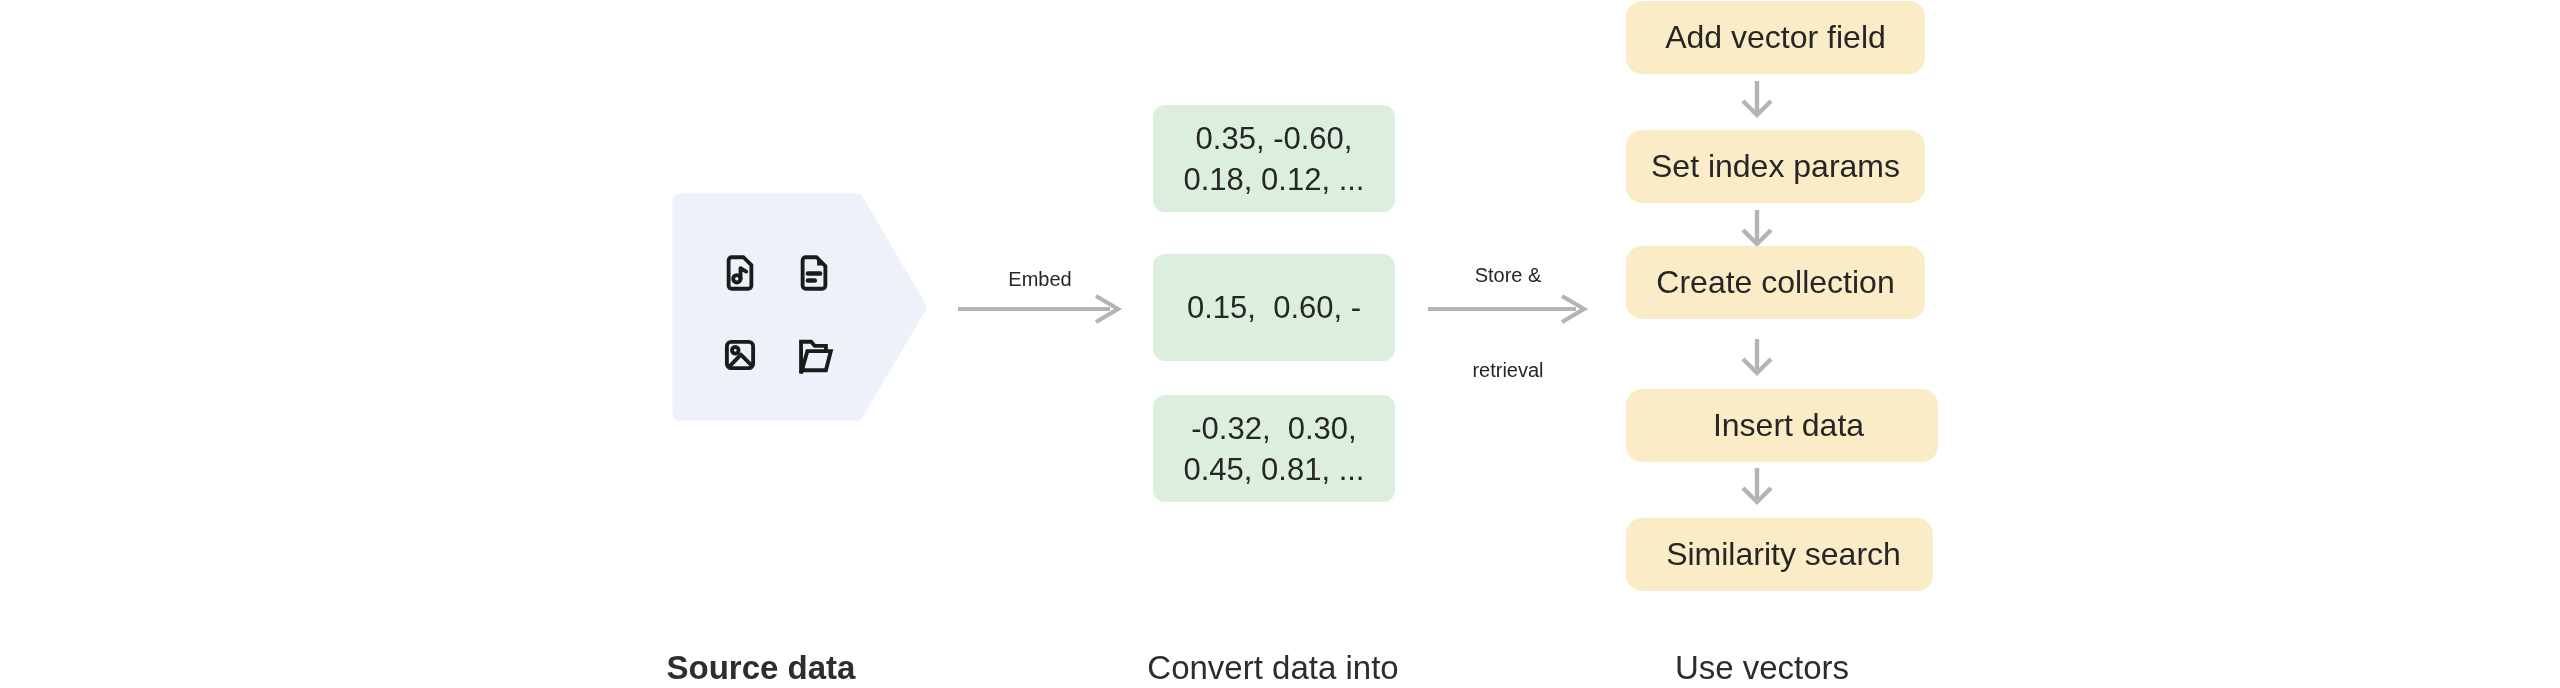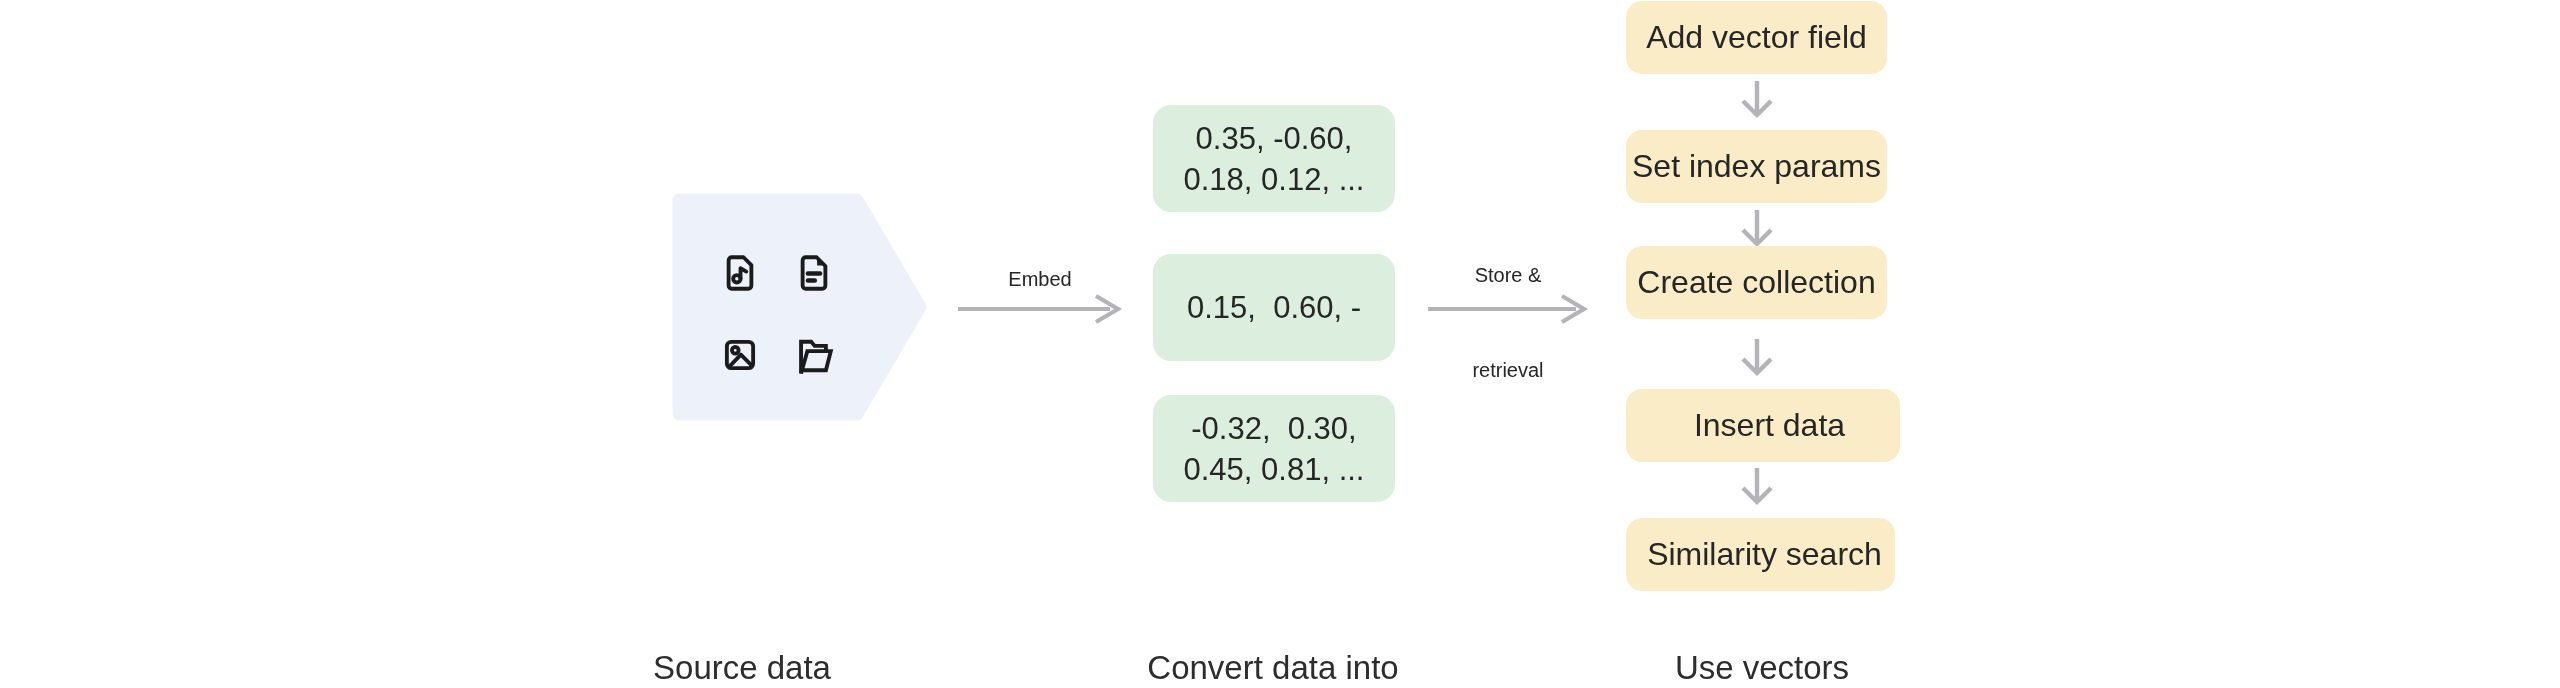--- a/index.html
+++ b/index.html
@@ -32,45 +32,45 @@
   .embed-label{left:950px;top:260px;}
   .harrow{height:34px;}
   .embed-arrow{left:956px;top:292px;width:168px;}
   .store-label-1{left:1418px;top:256px;}
   .store-arrow{left:1426px;top:292px;width:164px;}
   .store-label-2{left:1418px;top:311px;margin-top:40px;}
 
   
   .vec-box{
     left:1153px;width:242px;height:107px;
-    background:#dceedd;border-radius:18px;
+    background:#dceedd;border-radius:12px;
     display:flex;flex-direction:column;justify-content:center;align-items:center;
     font-size:31px;line-height:41px;color:#262626;
   }
   .vec-line{white-space:pre;}
   .vb1{top:105px;} .vb2{top:254px;} .vb3{top:395px;}
 
   
   .step-box{
-    left:1626px;width:261px;height:73px;
+    left:1626px;width:299px;height:73px;
     background:#faecc6;border-radius:16px;
     display:flex;justify-content:center;align-items:center;
     font-size:32px;color:#262626;
   }
   .sb1{top:1px;} .sb2{top:130px;} .sb3{top:246px;} .sb4{top:389px;padding-left:13px;} .sb5{top:518px;padding-left:8px;}
 
   .down-arrow{left:1735px;width:44px;height:46px;}
   .da1{top:79px;} .da2{top:208px;} .da3{top:337px;} .da4{top:466px;}
 
   
   .caption{
     width:320px;text-align:center;top:650px;
     font-size:33px;line-height:36px;color:#2d2d2d;
   }
-  .cap-source{left:582px;}
+  .cap-source{left:601px;font-weight:bold;}
   .cap-vectors{left:1113px;}
   .cap-steps{left:1602px;}
 </style>
 </head>
 <body>
 
 <div class="canvas">
 
   <svg class="abs pentagon-svg" viewBox="0 0 258 230">
     <polygon points="8,8 186,8 249,115 186,222 8,222" fill="#ecf1fa" stroke="#ecf1fa" stroke-width="13" stroke-linejoin="round"></polygon>

